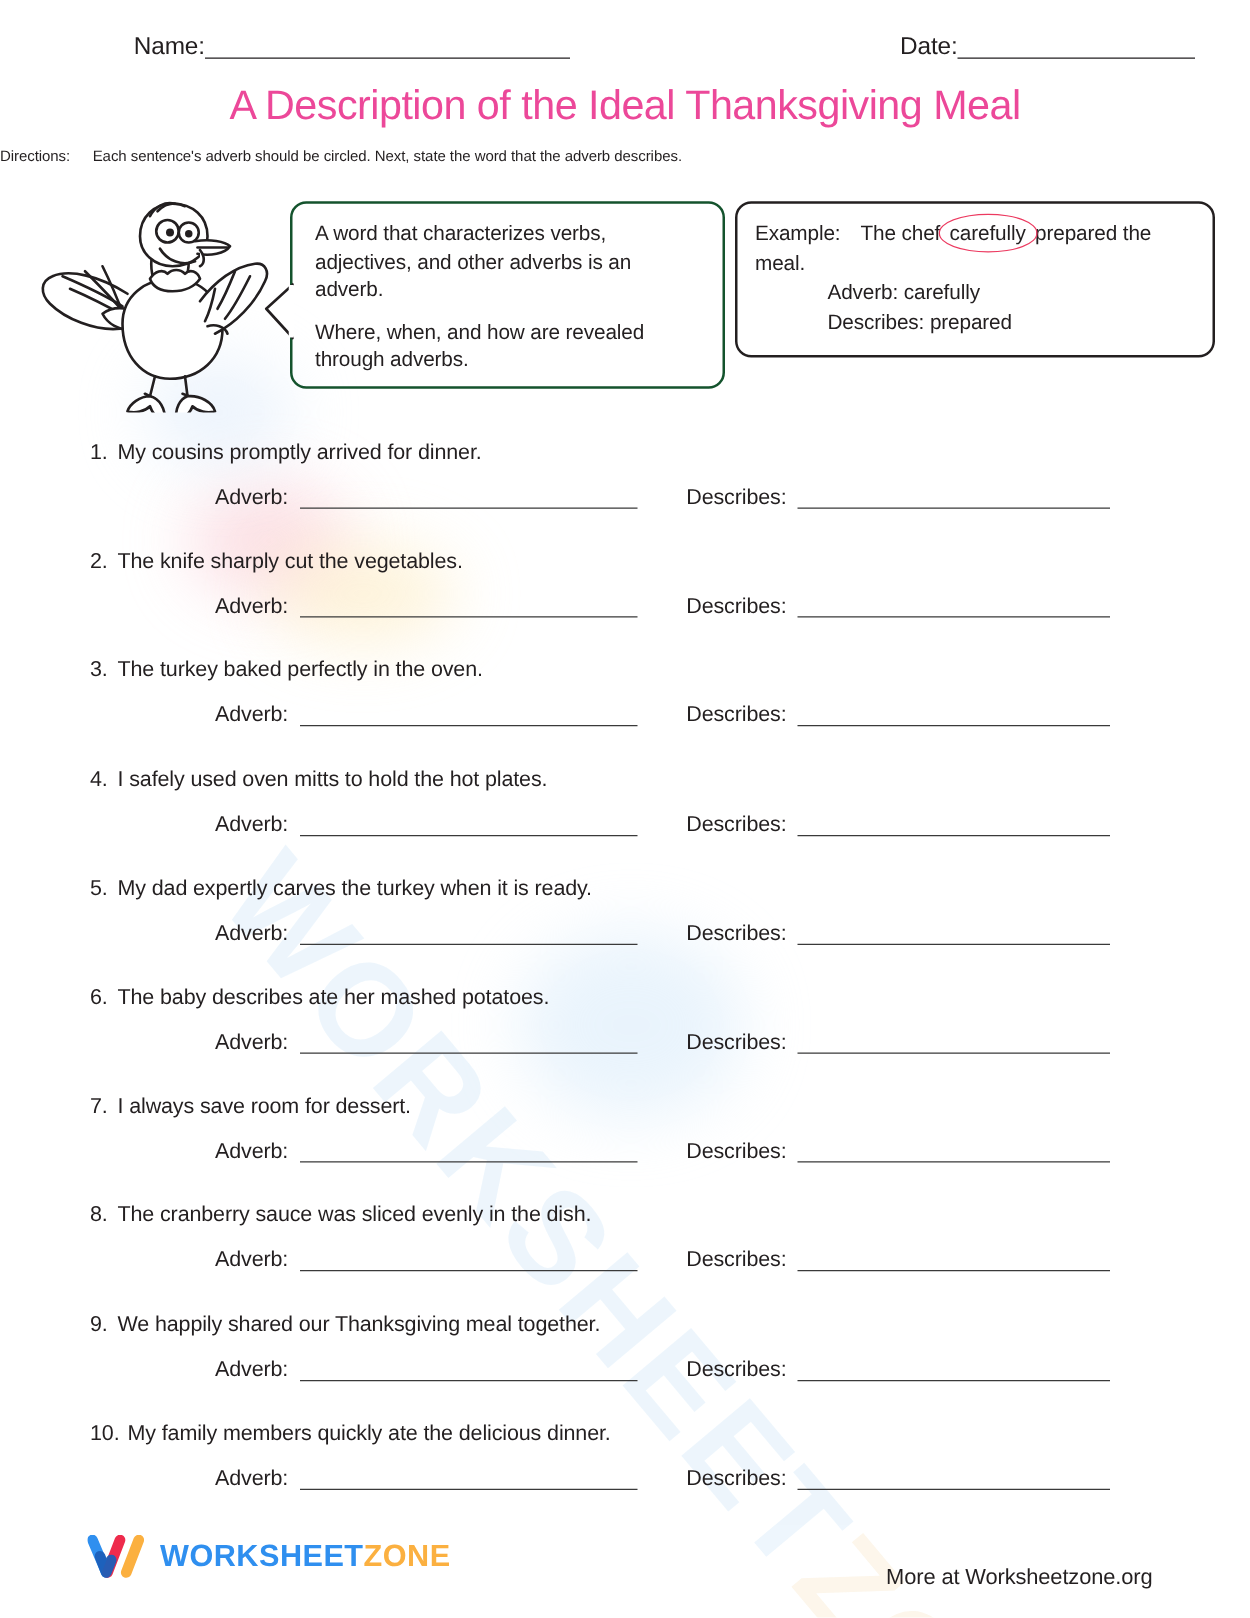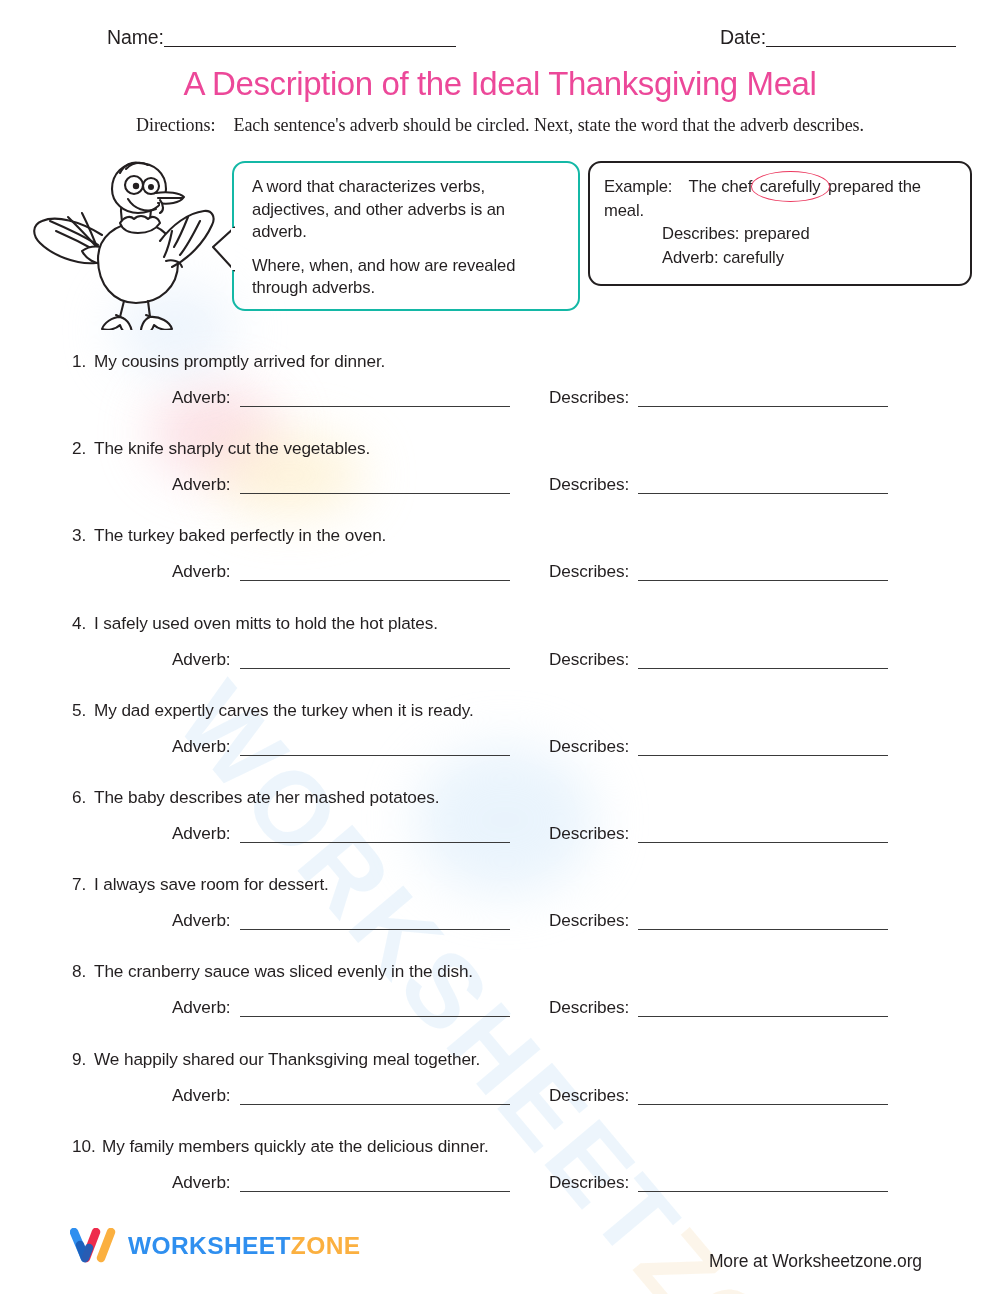--- a/index.html
+++ b/index.html
@@ -83,45 +83,44 @@
     font-size: 33px;
     font-weight: 400;
     letter-spacing: -0.4px;
     line-height: 50px;
     color: #ec4899;
   }
   .directions {
     position: absolute;
     top: 113px;
     left: 0; right: 0;
-    text-align: center;
-    font-size: 18px;
+    text-align: left;
+    font-size: 12px;
     line-height: 24px;
     letter-spacing: -0.05px;
-    font-family: Liberation Serif, serif;
   }
   .directions .dir-lead { margin-right: 18px; }
 
   
   #turkey {
     position: absolute;
     left: 20px;
     top: 155px;
     width: 208px;
     height: 175px;
   }
 
   
   #definition-box {
     position: absolute;
     left: 232px;
     top: 161px;
     width: 348px;
     height: 150px;
-    border: 2px solid #14b8a6;
+    border: 2px solid #14532d;
     border-radius: 13px;
     box-sizing: border-box;
     background: transparent;
     padding: 13px 17px 0 18px;
   }
   #definition-box p {
     margin: 0 0 11px 0;
     font-size: 16.6px;
     line-height: 22.5px;
     letter-spacing: -0.1px;
@@ -347,26 +346,26 @@
     <p>Where, when, and how are revealed through adverbs.</p>
   </div>
 
   <div id="example-box">
     <div class="ex-line" style="white-space:normal;">
       <span class="ex-lead">Example:</span><span>The chef</span>
       <span class="circled">carefully</span>
       <span>prepared the meal.</span>
     </div>
     <div class="ex-line ex-indent">
+      <span>Adverb:</span>
+      <span>carefully</span>
+    </div>
+    <div class="ex-line ex-indent">
       <span>Describes:</span>
       <span>prepared</span>
-    </div>
-    <div class="ex-line ex-indent">
-      <span>Adverb:</span>
-      <span>carefully</span>
     </div>
   </div>
 
   <div id="questions">
       <div class="q-item">
         <div class="q-sentence"><span class="q-num">1.</span><span>My cousins promptly arrived for dinner.</span></div>
         <div class="answer-row">
           <div class="ans ans-adverb">
             <span class="ans-label">Adverb:</span>
             <span class="ans-rule"></span>

